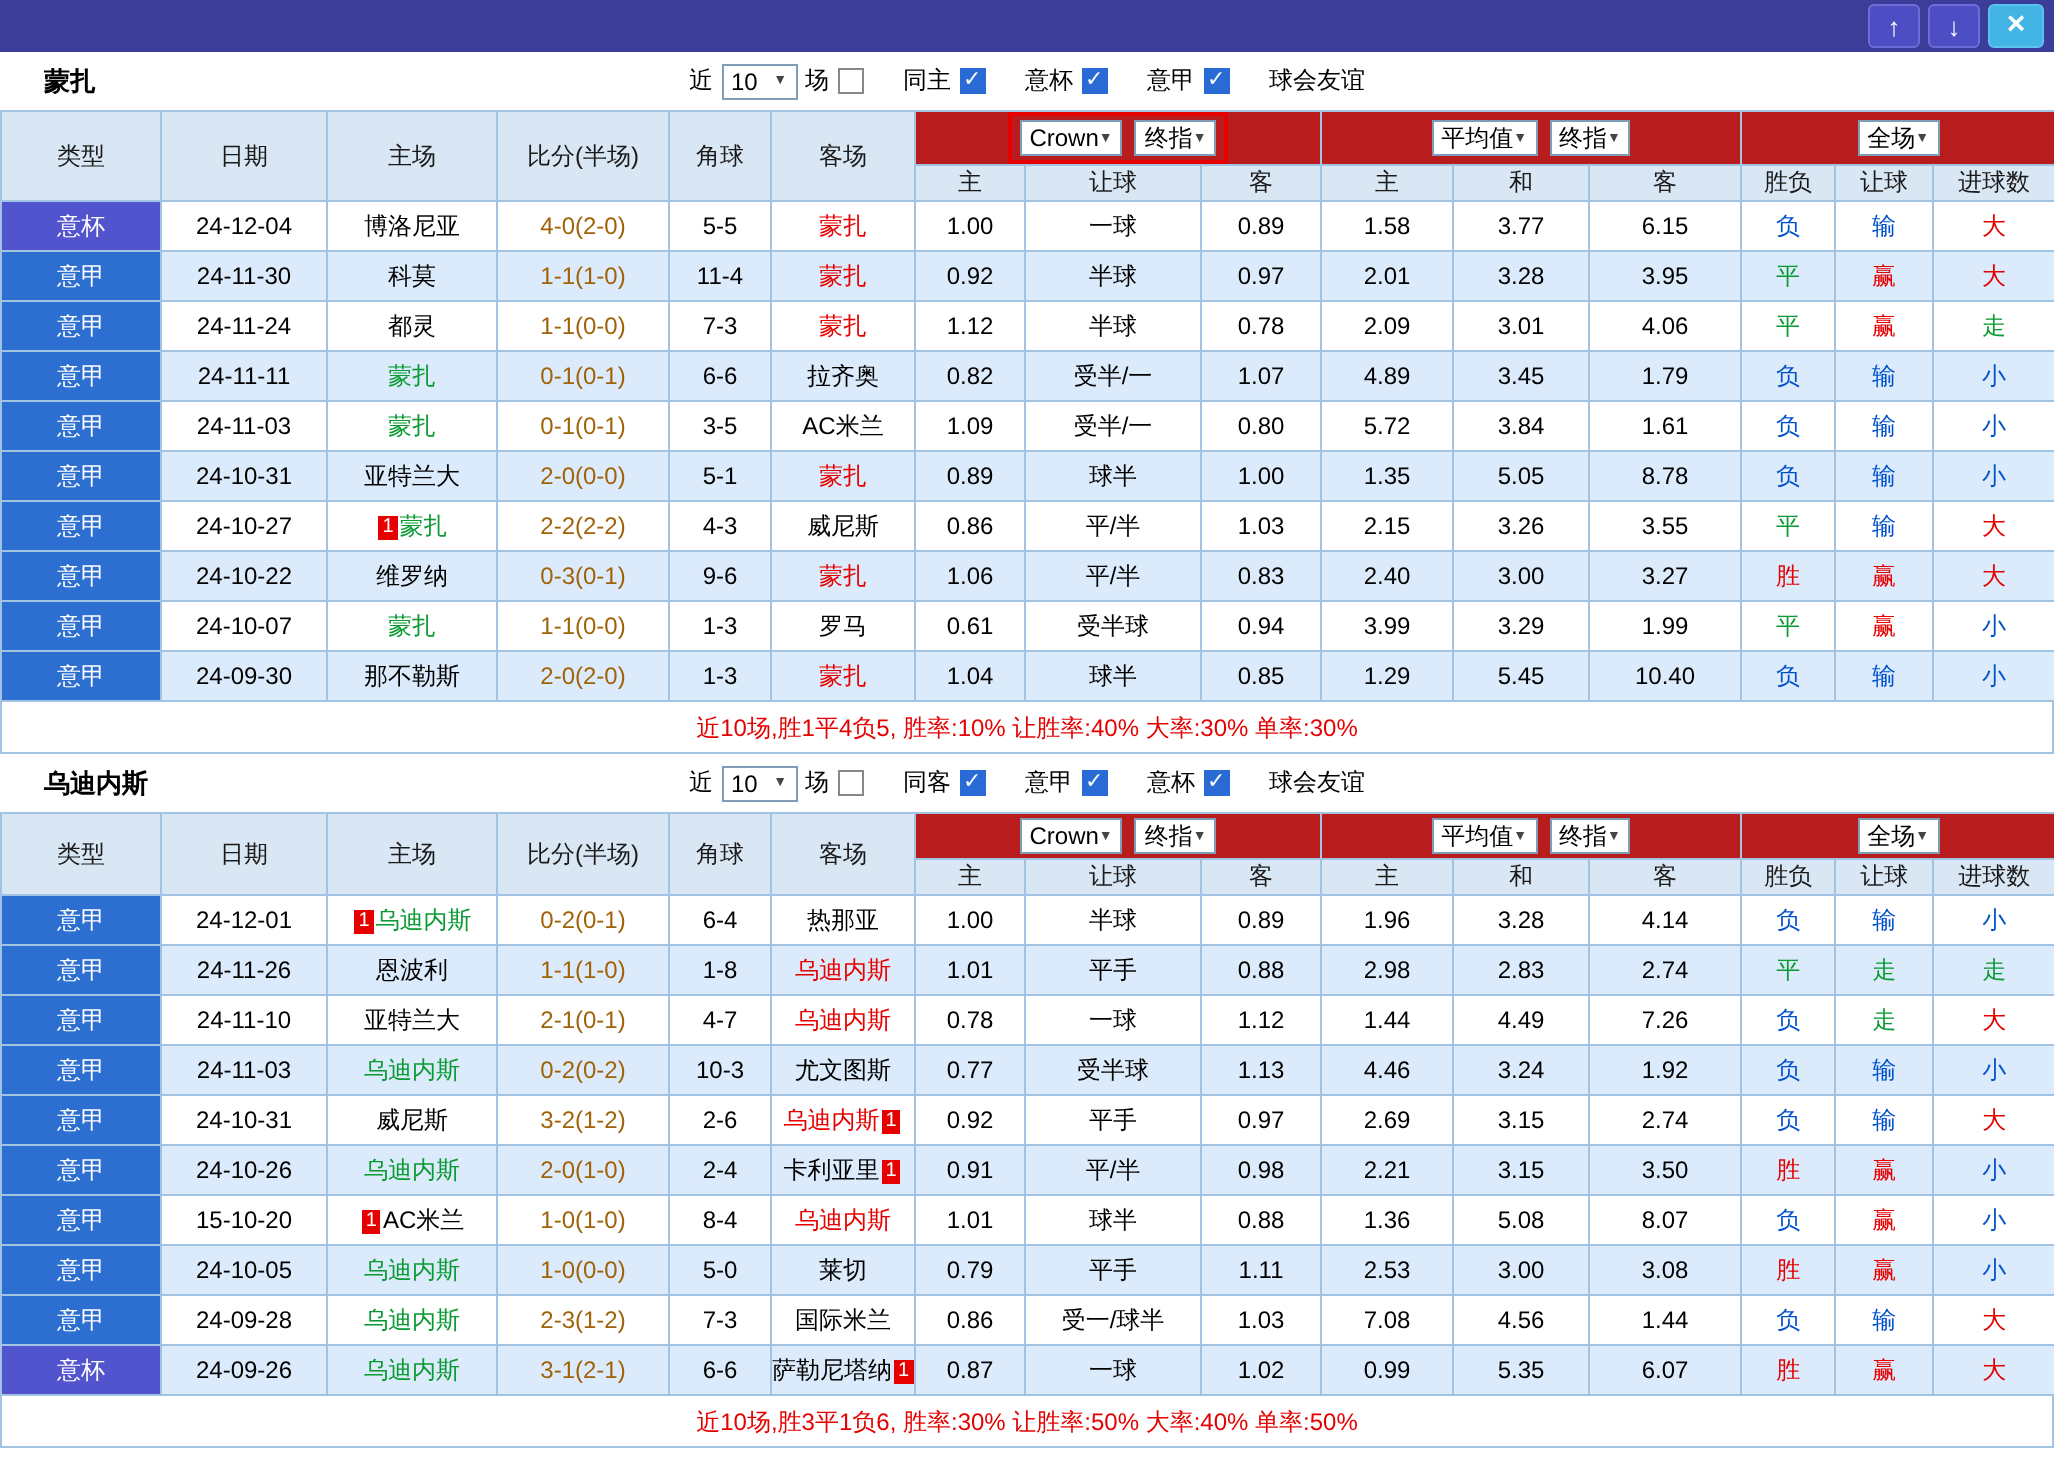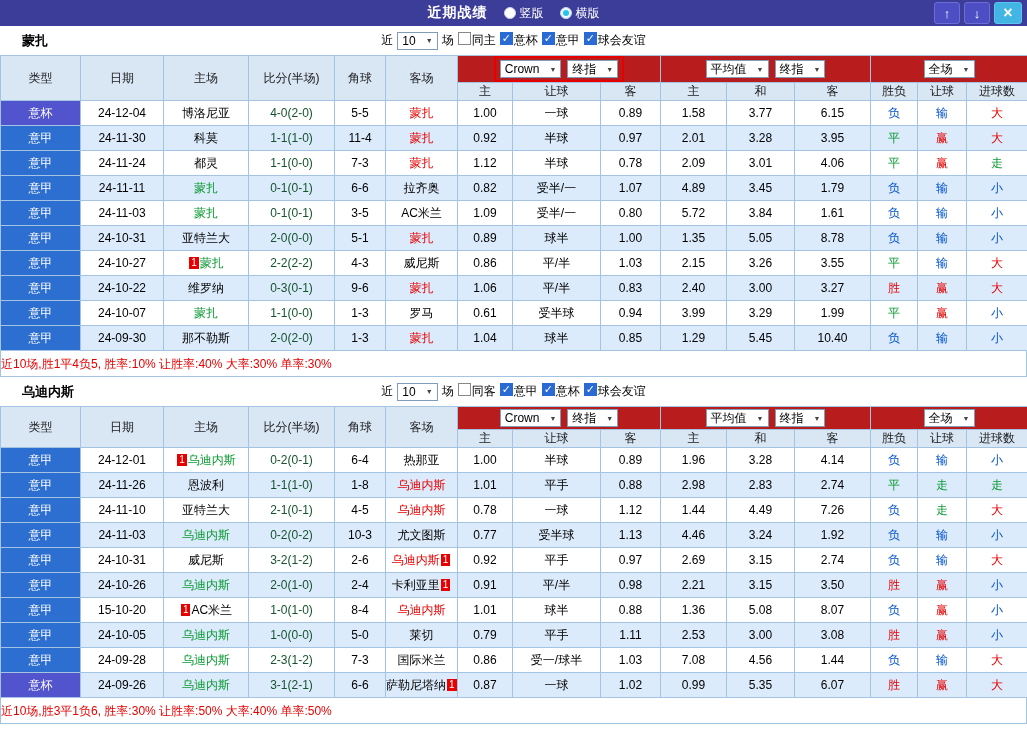--- a/index.html
+++ b/index.html
@@ -11,64 +11,53 @@
   .radio-item{display:flex;align-items:center;gap:4px;cursor:pointer;font-size:12px;}
   .radio-dot{width:12px;height:12px;border-radius:50%;background:#fff;border:1px solid #cfcfe8;position:relative;}
   .radio-dot.checked{background:#e8fbff;}
   .radio-dot.checked::after{content:"";position:absolute;left:2px;top:2px;right:2px;bottom:2px;border-radius:50%;background:#27c4ee;}
   .topbar-buttons{position:absolute;right:5px;top:2px;display:flex;gap:4px;}
   .sq-btn{width:26px;height:22px;border-radius:3px;background:#4d4dc4;border:1px solid #6d6dd8;color:#fff;display:flex;align-items:center;justify-content:center;font-size:13px;cursor:pointer;}
   .sq-btn.close{background:#43b5e5;border-color:#5cc3ee;width:28px;font-size:16px;font-weight:bold;}
   .section-bar{height:29px;display:flex;align-items:center;justify-content:center;position:relative;background:#fff;}
   .team-name{position:absolute;left:22px;font-weight:bold;font-size:13px;}
   .filters{display:flex;align-items:center;gap:4px;}
-  .dd{display:inline-flex;align-items:center;justify-content:space-between;gap:10px;border:1px solid #7f9db9;background:#fff;color:#000;padding:0 4px;height:18px;font-size:12px;cursor:pointer;white-space:nowrap;}
+  .dd{display:inline-flex;align-items:center;justify-content:space-between;gap:0;border:1px solid #7f9db9;background:#fff;color:#000;padding:0 4px;height:18px;font-size:12px;cursor:pointer;white-space:nowrap;}
   .dd.small{min-width:38px;}
   .caret{font-size:7px;color:#444;}
   .dd-wrap{display:inline-flex;gap:6px;padding:2px 4px;}
   .dd-wrap.hl{border:2px solid #e60000;}
-  .cb-item{display:inline-flex;align-items:flex-start;gap:1px;cursor:pointer;}
+  .cb-item{display:inline-flex;align-items:center;gap:20px;cursor:pointer;}
   .cb{width:13px;height:13px;border:1px solid #888;background:#fff;display:inline-block;position:relative;}
   .cb.checked{background:#2a6ad4;border-color:#2a6ad4;}
   .cb .check-glyph{display:none;}
   .cb.checked .check-glyph{display:block;position:absolute;color:#fff;font-size:11px;left:1px;top:-1px;line-height:13px;}
   table{border-collapse:collapse;table-layout:fixed;width:1027px;padding-left:47px;}
   th,td{border:1px solid #a3c3e3;text-align:center;padding:0;white-space:nowrap;overflow:hidden;}
   thead th{background:#d9e6f4;font-weight:400;color:#1a1a1a;font-size:12px;}
   tr.h-top th{height:21px;}
   tr.h-top .ddcell{background:#b91c1c;}
   tr.h-sub th{height:15px;}
   tbody td{height:25px;font-size:12px;background:#fff;}
   tbody tr.alt td{background:#dcebfb;}
   td.type-cell{color:#fff;}
   td.type-cell.bg-league{background:#2d6fd1;}
   td.type-cell.bg-cup{background:#5254ce;}
-  .score{color:#14532d;}
+  .score{color:#a16207;}
   .c-red{color:#e60000;}
   .c-blue{color:#0052cc;}
   .c-green{color:#0a9a32;}
   .badge{display:inline-block;background:#e60000;color:#fff;font-size:10px;line-height:12px;padding:0 2px;margin:0 1px;vertical-align:1px;}
   .badge:empty{display:none;}
-  .summary{height:26px;line-height:26px;color:#e60000;border:1px solid #a3c3e3;border-top:none;font-size:12px;background:#fff;}
+  .summary{height:26px;line-height:26px;text-align:center;color:#e60000;border:1px solid #a3c3e3;border-top:none;font-size:12px;background:#fff;}
 </style>
 </head>
 <body>
 
 <div class="topbar">
-  <div class="topbar-center">
-    <span class="app-title">近期战绩</span>
-    <span class="radio-item">
-      <span class="radio-dot"></span>
-      <span>竖版</span>
-    </span>
-    <span class="radio-item">
-      <span class="radio-dot checked"></span>
-      <span>横版</span>
-    </span>
-  </div>
   <div class="topbar-buttons">
     <span class="sq-btn">
         <span>↑</span>
       </span>
     <span class="sq-btn">
         <span>↓</span>
       </span>
     <span class="sq-btn close">
         <span>×</span>
       </span>
@@ -492,21 +481,21 @@
     <td>2.74</td>
     <td class="c-green">平</td>
     <td class="c-green">走</td>
     <td class="c-green">走</td>
   </tr>
         <tr class="data-row">
     <td class="type-cell bg-league">意甲</td>
     <td>24-11-10</td>
     <td><span>亚特兰大</span></td>
     <td class="score">2-1(0-1)</td>
-    <td>4-5</td>
+    <td>4-7</td>
     <td><span class="c-red">乌迪内斯</span></td>
     <td>0.78</td>
     <td>一球</td>
     <td>1.12</td>
     <td>1.44</td>
     <td>4.49</td>
     <td>7.26</td>
     <td class="c-blue">负</td>
     <td class="c-green">走</td>
     <td class="c-red">大</td>

